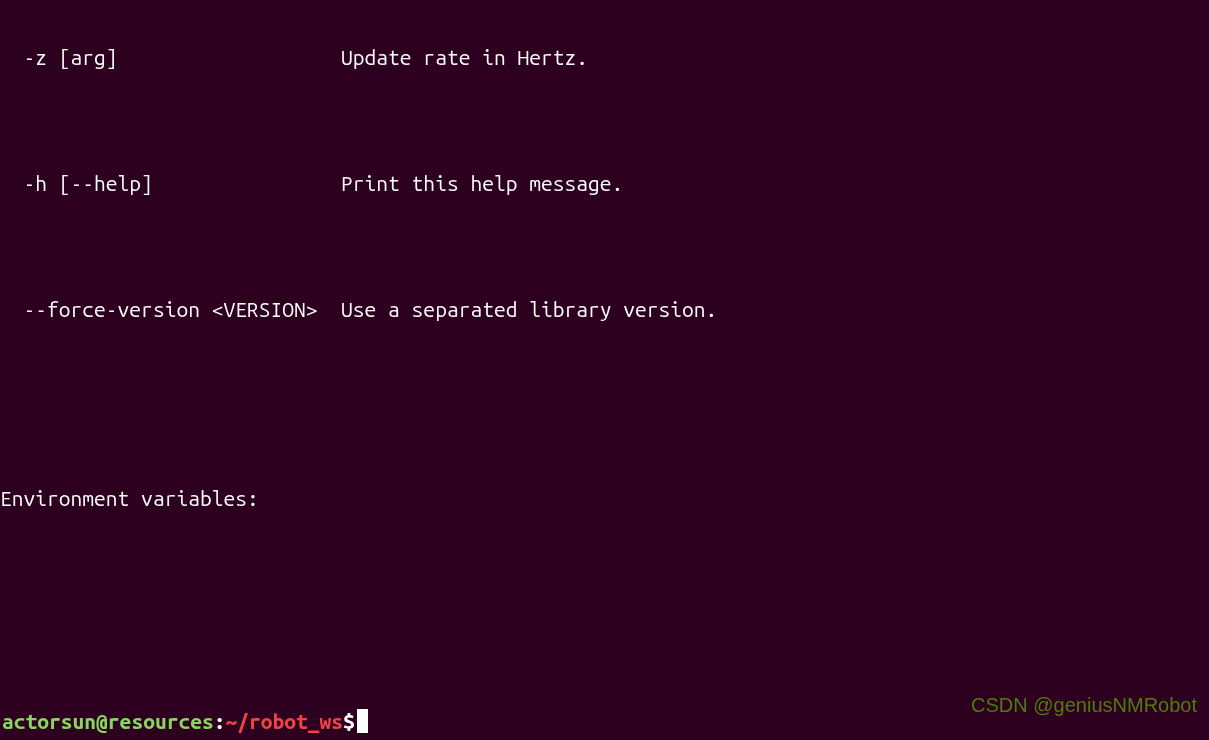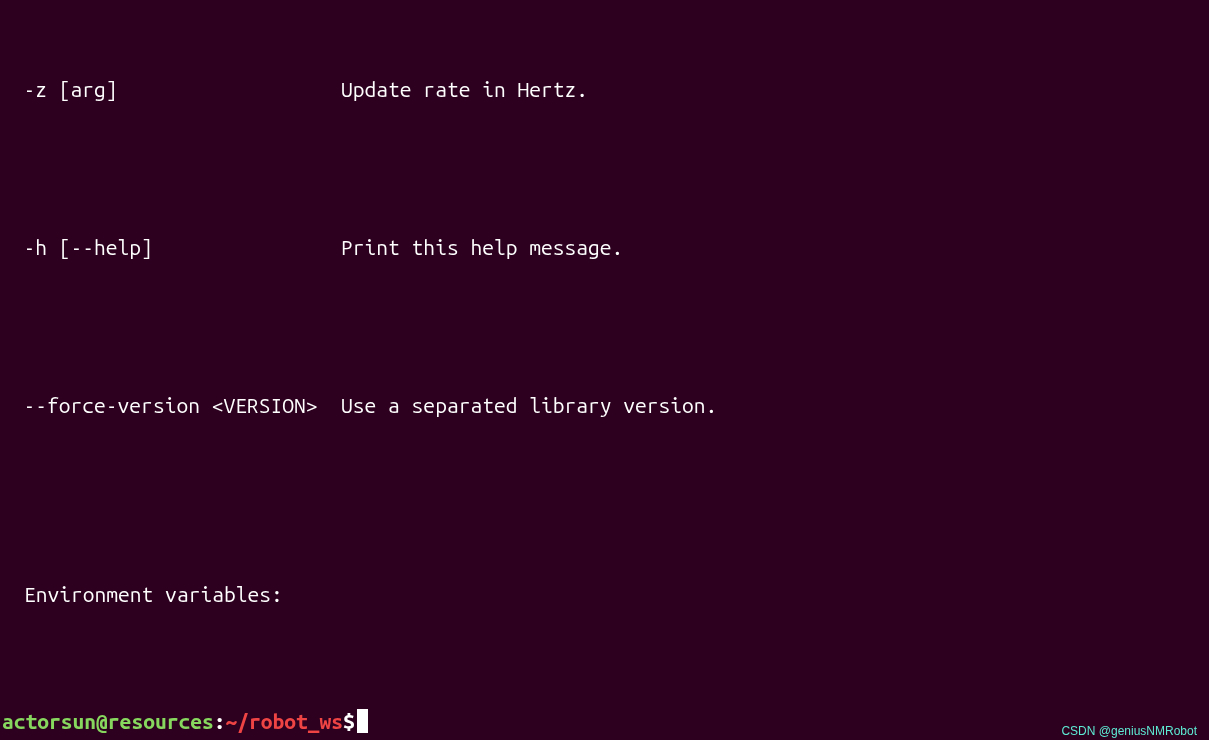--- a/index.html
+++ b/index.html
@@ -18,25 +18,23 @@
       overflow: hidden;
       position: relative;
       padding-top: 10px;
     }
     .terminal-content {
       white-space: pre;
       font-family: inherit;
     }
     .option-row {
       white-space: pre;
-      margin-top: 32px;
     }
     .section-header {
       white-space: pre;
-      margin-left: 24px;
     }
     .env-var-block {
       white-space: pre-wrap;
     }
     .prompt-line {
       position: absolute;
       bottom: 3px;
       left: 2px;
       white-space: pre;
       font-weight: bold;
@@ -68,24 +66,24 @@
     .cursor {
       display: inline-block;
       width: 11px;
       height: 24px;
       background-color: #ffffff;
       vertical-align: text-bottom;
       margin-left: 2px;
     }
     .watermark {
       position: absolute;
-      bottom: 0;
+      bottom: 20px;
       right: 12px;
-      color: #5eead4;
-      font-size: 12px;
+      color: #4d7c0f;
+      font-size: 20px;
       font-family: Arial, sans-serif;
     }
     .blank-line {
       height: 31.5px;
     }
   </style>
 </head>
 <body>
 
 <div class="terminal-content">

